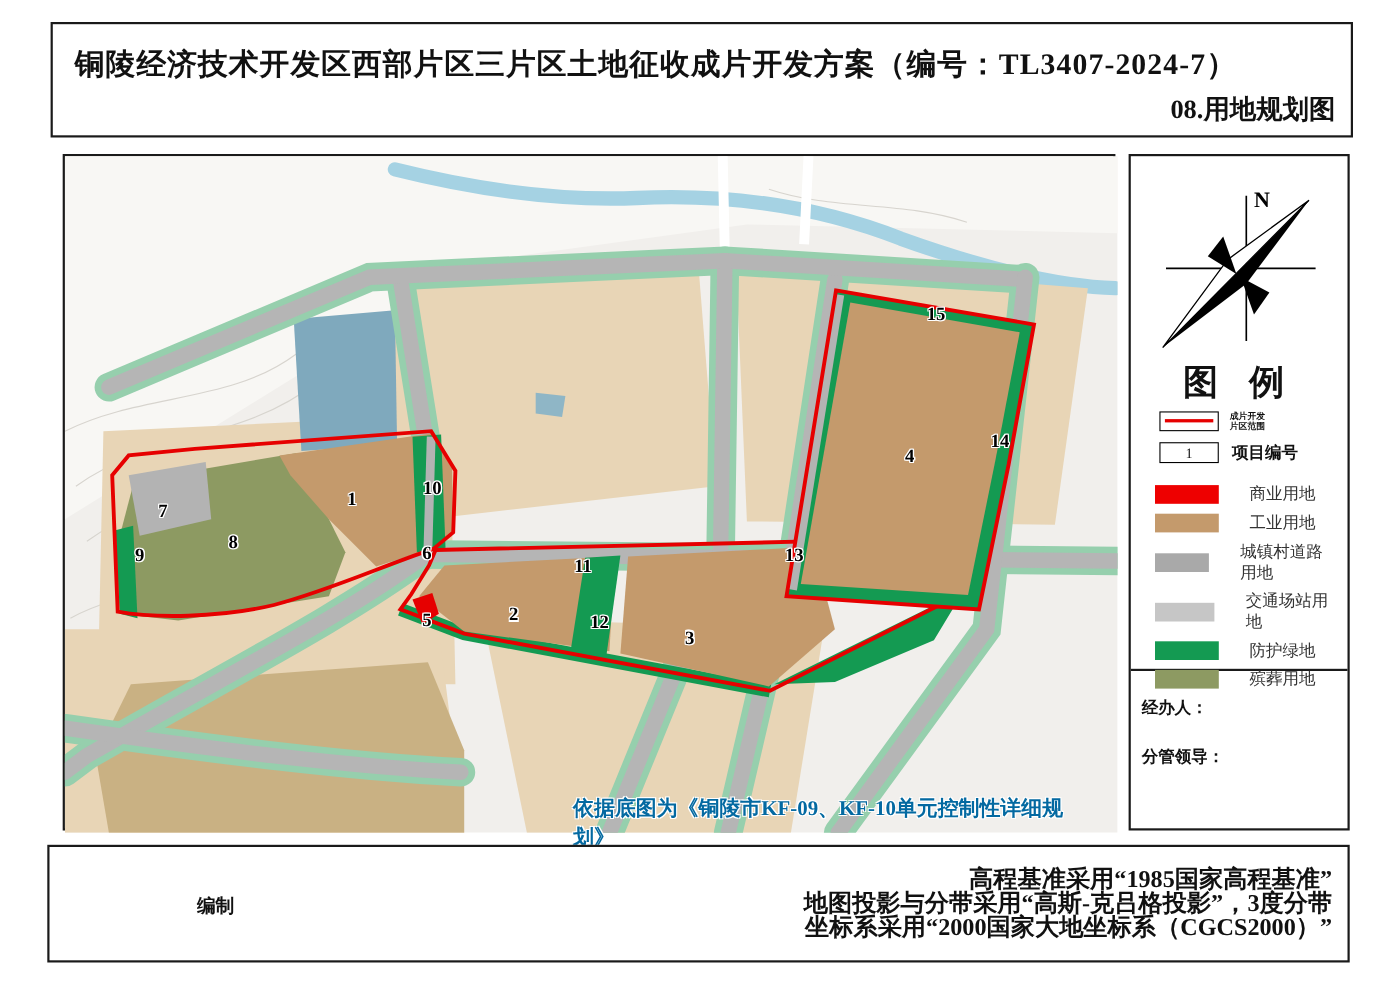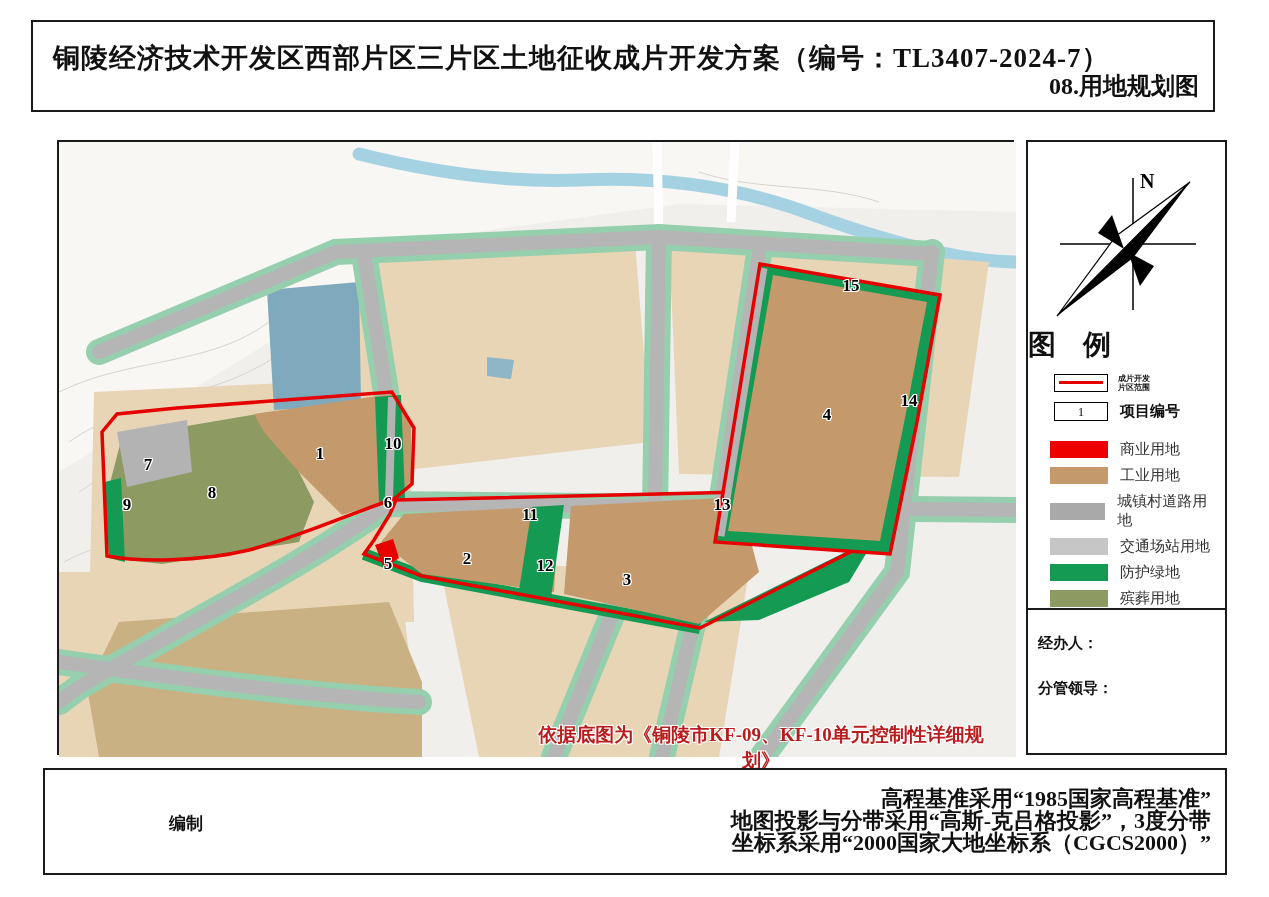--- a/index.html
+++ b/index.html
@@ -1,56 +1,56 @@
 <!DOCTYPE html>
 <html><head>
 <meta charset="utf-8">
 <style>
   html,body{margin:0;padding:0;background:#fff;}
   .page{position:relative;width:1269px;height:897px;background:#ffffff;
         font-family:"Liberation Serif","DejaVu Sans",serif;color:#111;overflow:hidden;}
   .box{position:absolute;border:2px solid #1a1a1a;background:#fff;box-sizing:border-box;}
 
   
-  .title-box{left:31px;top:20px;width:1184px;height:92px;}
+  .title-box{left:46px;top:20px;width:1184px;height:105px;}
   .title-main{position:absolute;left:20px;top:18px;font-size:27px;font-weight:bold;letter-spacing:1px;}
   .title-sub{position:absolute;right:14px;bottom:8px;font-size:24px;font-weight:bold;}
 
   
   .map-frame{left:57px;top:140px;width:957px;height:615px;border:2px solid #1a1a1a;background:#f1efec;}
   .map-inner{position:absolute;inset:0;}
   .map-label{position:absolute;transform:translate(-50%,-50%);font-size:17px;font-weight:bold;
      color:#000;text-shadow:-1px -1px 0 #fff,1px -1px 0 #fff,-1px 1px 0 #fff,1px 1px 0 #fff,0 1px 0 #fff,0 -1px 0 #fff,1px 0 0 #fff,-1px 0 0 #fff;}
-  .map-note{position:absolute;left:462px;top:580px;width:480px;text-align:center;font-size:19px;font-weight:bold;color:#b91c1c;
+  .map-note{position:absolute;left:462px;top:580px;width:480px;font-size:19px;font-weight:bold;color:#0369a1;
      text-shadow:-1px -1px 0 #fff,1px -1px 0 #fff,-1px 1px 0 #fff,1px 1px 0 #fff;}
 
   
   .sidebar{left:1026px;top:140px;width:201px;height:615px;border:2px solid #1a1a1a;display:flex;flex-direction:column;}
   .legend-section{position:relative;height:468px;border-bottom:2px solid #1a1a1a;box-sizing:border-box;}
   .north-wrap{position:absolute;left:0;top:28px;width:100%;height:150px;}
-  .legend-title{position:absolute;top:184px;width:100%;text-align:left;font-size:28px;font-weight:bold;letter-spacing:10px;}
+  .legend-title{position:absolute;top:184px;width:100%;text-align:center;font-size:32px;font-weight:bold;letter-spacing:10px;}
   .boundary-row{position:absolute;left:26px;top:232px;display:flex;align-items:center;}
   .boundary-swatch{width:52px;height:16px;border:1px solid #000;background:#fff;position:relative;}
   .boundary-swatch .redline{position:absolute;left:4px;right:4px;top:6px;height:3px;background:#e60000;}
   .boundary-text{margin-left:10px;font-size:8px;font-weight:bold;line-height:9px;}
   .project-row{position:absolute;left:26px;top:260px;display:flex;align-items:center;}
   .project-swatch{width:52px;height:17px;border:1px solid #000;background:#fff;text-align:center;font-size:13px;line-height:17px;}
   .project-label{margin-left:12px;font-size:15px;font-weight:bold;}
   .legend-items{position:absolute;left:22px;top:298px;right:8px;}
-  .legend-item{display:flex;align-items:center;margin-bottom:7px;}
+  .legend-item{display:flex;align-items:center;margin-bottom:7px;gap:16px;}
   .legend-item .sw{width:58px;height:17px;margin-right:12px;}
   .legend-item .lb{font-size:15px;color:#333;}
   .stamp-section{position:relative;flex:1;padding:24px 10px 0 10px;font-weight:bold;}
   .stamp-agency{font-size:14px;margin-bottom:28px;}
   .stamp-line{font-size:15px;margin-bottom:26px;}
 
   
   .footer-box{left:43px;top:768px;width:1184px;height:107px;}
   .footer-left{position:absolute;left:20px;top:24px;font-size:17px;font-weight:bold;line-height:22px;}
-  .footer-compiled{position:absolute;left:124px;top:42px;font-size:17px;font-weight:bold;text-align:right;}
+  .footer-compiled{position:absolute;left:134px;top:42px;font-size:17px;font-weight:bold;text-align:right;}
   .footer-scale{position:absolute;left:0;top:8px;width:100%;text-align:center;font-size:16px;font-weight:bold;}
   .footer-right{position:absolute;right:14px;top:18px;text-align:right;font-size:22px;font-weight:bold;line-height:22px;}
 </style>
 </head>
 <body>
 
 <div class="page">
 
   <div class="box title-box">
     <div class="title-main">铜陵经济技术开发区西部片区三片区土地征收成片开发方案（编号：TL3407-2024-7）</div>

